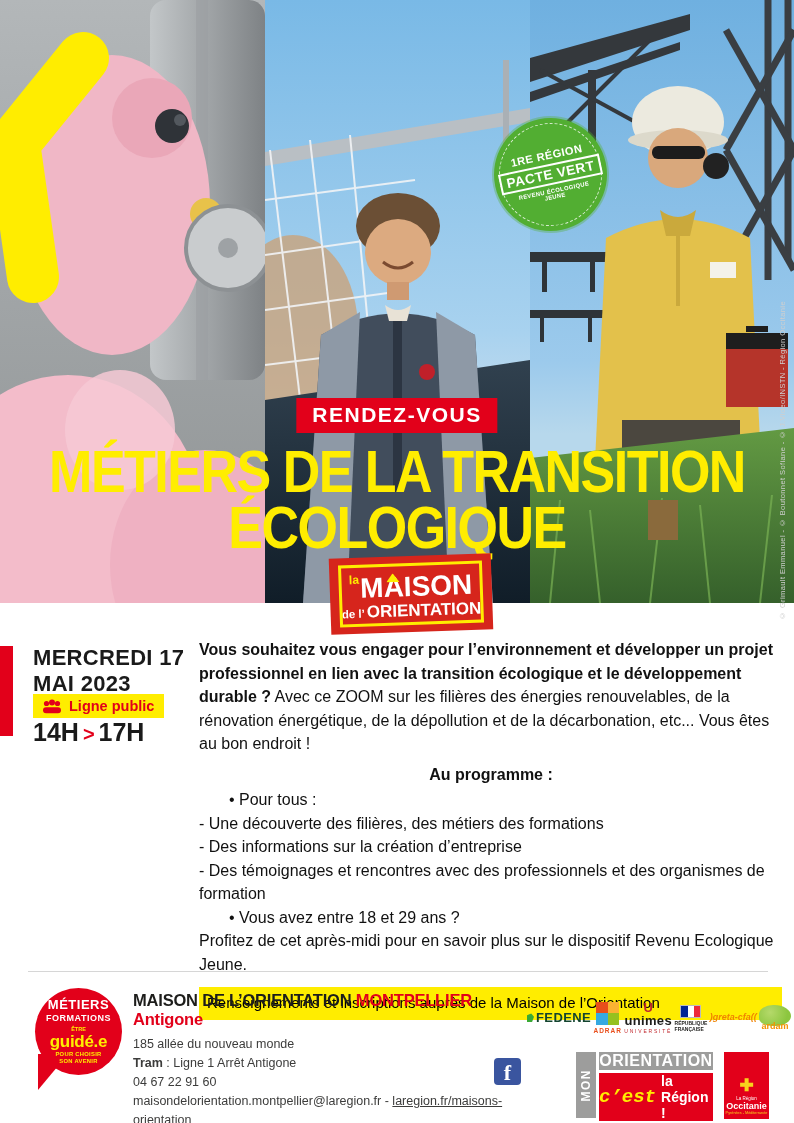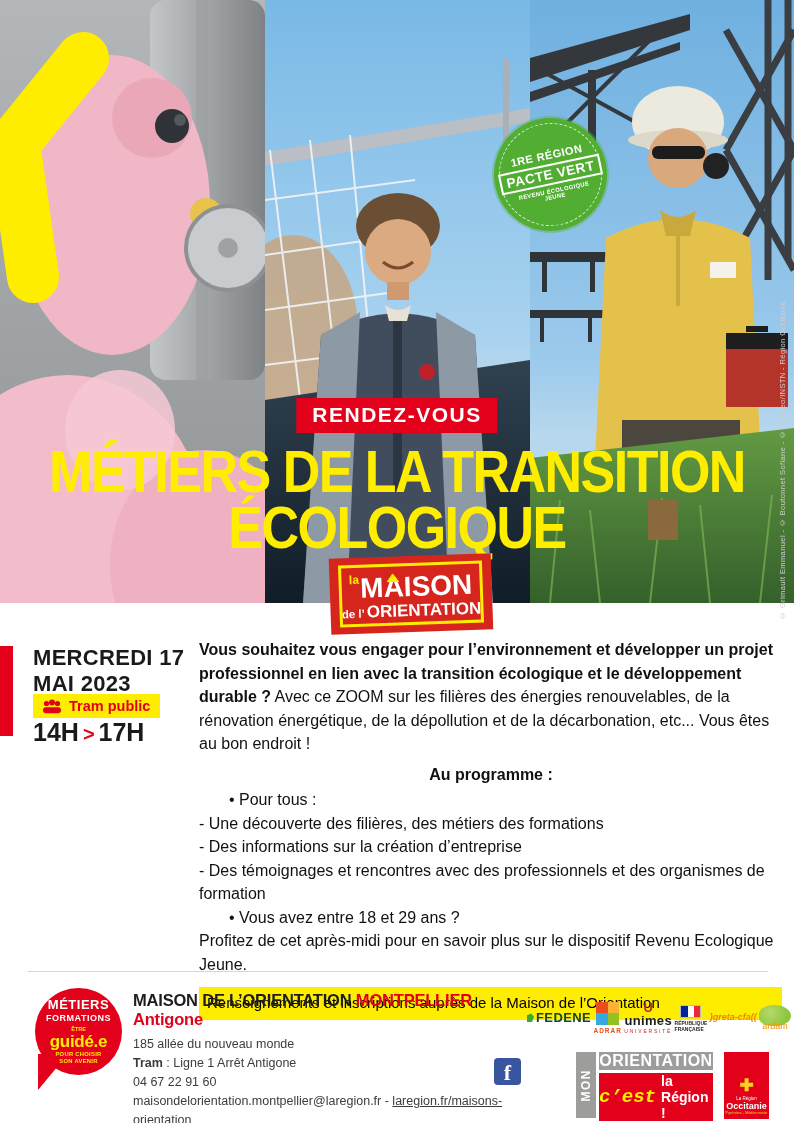--- a/index.html
+++ b/index.html
@@ -146,21 +146,21 @@
   .adrar-sq i:nth-child(3){background:#36a9e1}.adrar-sq i:nth-child(4){background:#95c11f}
   .adrar-name { font-size:6.5px; font-weight:bold; color:#e94e1b; letter-spacing:1px; margin-top:2px; }
   .unimes-u { color:#c1272d; font-weight:bold; font-size:13px; line-height:1; }
   .unimes-name { font-size:13px; font-weight:bold; color:#1d1d1b; letter-spacing:.3px; }
   .unimes-sub { font-size:5px; color:#c1272d; letter-spacing:1.8px; margin-top:1px; }
   .rf-flag { display:flex; width:21px; height:13px; border:.5px solid #bbb; }
   .rf-flag i { flex:1; } .rf-flag i:nth-child(1){background:#002395}.rf-flag i:nth-child(2){background:#fff}.rf-flag i:nth-child(3){background:#ed2939}
   .rf-text { font-size:5px; font-weight:bold; color:#1d1d1b; margin-top:2px; text-align:left; line-height:1.2; }
   .greta-name { font-size:9px; font-weight:bold; font-style:italic; color:#f08300; white-space:nowrap; }
   .ardam-blob { width:32px; height:21px; background:radial-gradient(circle at 35% 35%,#b5d96a,#8cc63f 70%); border-radius:50% 60% 55% 45%; }
-  .ardam-name { font-size:9px; font-weight:normal; color:#f39200; margin-top:-4px; }
+  .ardam-name { font-size:9px; font-weight:bold; color:#f39200; margin-top:-4px; }
 
   
   .region-badge { position:absolute; left:576px; top:1052px; width:137px; height:66px; display:flex; }
   .rb-mon { width:20px; background:#9d9d9c; margin-right:3px;
     display:flex; align-items:center; justify-content:center; }
   .rb-mon span { writing-mode:vertical-rl; transform:rotate(180deg); color:#fff;
     font-weight:bold; font-size:12px; letter-spacing:1.5px; }
   .rb-right { flex:1; display:flex; flex-direction:column; gap:3px; }
   .rb-orientation { flex:1; background:#9d9d9c; color:#fff; font-weight:bold; font-size:16px;
     letter-spacing:.5px; display:flex; align-items:center; justify-content:center; }
@@ -334,21 +334,21 @@
     <div>MERCREDI 17</div>
     <div>MAI 2023</div>
   </div>
   <div class="audience-badge">
     <svg width="22" height="15" viewBox="0 0 22 15">
       <circle cx="5.5" cy="4.5" r="2.6" fill="#e2001a"></circle>
       <circle cx="11" cy="3.4" r="3" fill="#e2001a"></circle>
       <circle cx="16.5" cy="4.5" r="2.6" fill="#e2001a"></circle>
       <rect x="2" y="8.2" width="18" height="6" rx="3" fill="#e2001a"></rect>
     </svg>
-    <span class="audience-label">Tram public</span>
+    <span class="audience-label">Ligne public</span>
   </div>
   <div class="event-time">
     <span>14H</span><span class="time-sep">&gt;</span><span>17H</span>
   </div>
 
   <div class="body-col">
     <p class="intro"><b>Vous souhaitez vous engager pour l’environnement et développer un projet professionnel en lien avec la transition écologique et le développement durable ?</b>
       <span>Avec ce ZOOM sur les filières des énergies renouvelables, de la rénovation énergétique, de la dépollution et de la décarbonation, etc... Vous êtes au bon endroit !</span></p>
     <p class="program-heading">Au programme :</p>
     <ul class="program-list">

